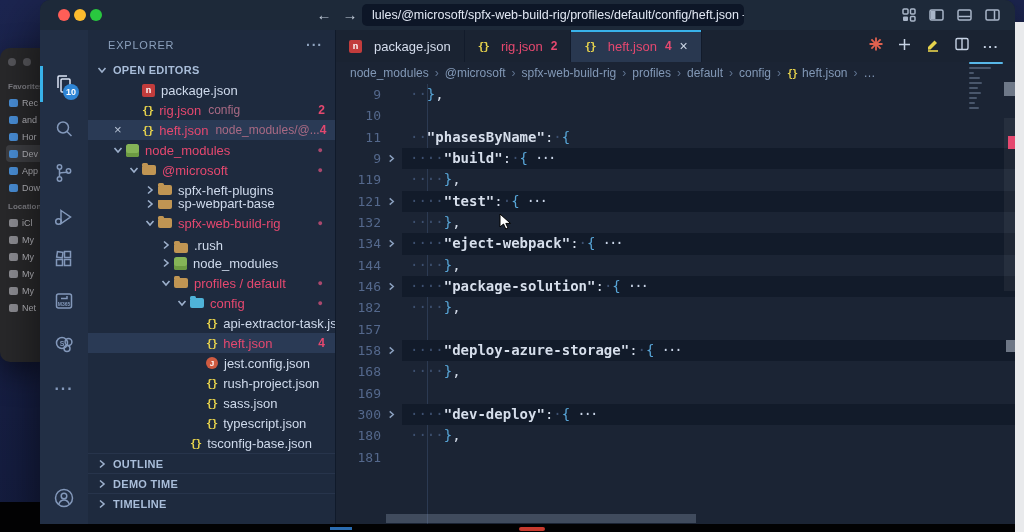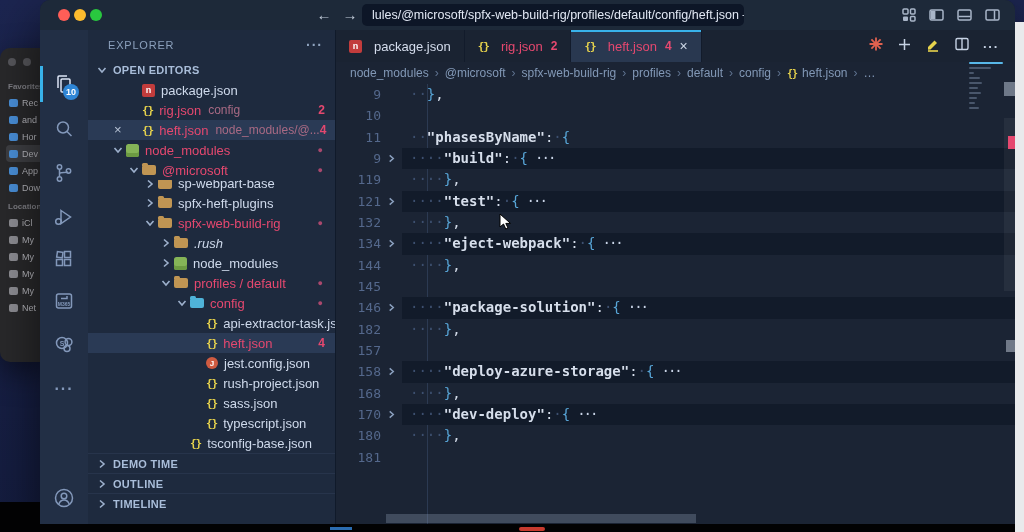--- a/index.html
+++ b/index.html
@@ -361,60 +361,60 @@
               <svg viewBox="0 0 10 10" fill="none" stroke="currentColor" stroke-width="1.6">
                 <path d="M1.5 3 L5 7 L8.5 3"></path>
               </svg>
             </span>
             <span class="ficon">
               <span class="folder"></span>
             </span>
             <span class="label pink">@microsoft</span>
             <span class="mdot">●</span>
           </div>
+          <div class="row" style="display: flex; align-items: center;">
+            <span style="width: 54px; flex: 0 0 auto;"></span>
+            <span class="chev">
+              <svg viewBox="0 0 10 10" fill="none" stroke="currentColor" stroke-width="1.6">
+                <path d="M3 1.5 L7 5 L3 8.5"></path>
+              </svg>
+            </span>
+            <span class="ficon">
+              <span class="folder"></span>
+            </span>
+            <span class="label">spfx-heft-plugins</span>
+          </div>
           <div class="row clipped">
             <span class="clipwrap" style="display: flex; align-items: center;">
               <span style="width: 54px; flex: 0 0 auto;"></span>
               <span class="chev">
                 <svg viewBox="0 0 10 10" fill="none" stroke="currentColor" stroke-width="1.6">
                   <path d="M3 1.5 L7 5 L3 8.5"></path>
                 </svg>
               </span>
               <span class="ficon">
                 <span class="folder"></span>
               </span>
               <span class="label">sp-webpart-base</span>
             </span>
           </div>
           <div class="row" style="display: flex; align-items: center;">
             <span style="width: 54px; flex: 0 0 auto;"></span>
             <span class="chev">
               <svg viewBox="0 0 10 10" fill="none" stroke="currentColor" stroke-width="1.6">
-                <path d="M3 1.5 L7 5 L3 8.5"></path>
-              </svg>
-            </span>
-            <span class="ficon">
-              <span class="folder"></span>
-            </span>
-            <span class="label">spfx-heft-plugins</span>
-          </div>
-          <div class="row" style="display: flex; align-items: center;">
-            <span style="width: 54px; flex: 0 0 auto;"></span>
-            <span class="chev">
-              <svg viewBox="0 0 10 10" fill="none" stroke="currentColor" stroke-width="1.6">
                 <path d="M1.5 3 L5 7 L8.5 3"></path>
               </svg>
             </span>
             <span class="ficon">
               <span class="folder"></span>
             </span>
             <span class="label pink">spfx-web-build-rig</span>
             <span class="mdot">●</span>
           </div>
-          <div class="row" style="display: flex; align-items: center; font-style: italic;">
+          <div class="row" style="display: flex; align-items: flex-end;">
             <span style="width: 70px; flex: 0 0 auto;"></span>
             <span class="chev">
               <svg viewBox="0 0 10 10" fill="none" stroke="currentColor" stroke-width="1.6">
                 <path d="M3 1.5 L7 5 L3 8.5"></path>
               </svg>
             </span>
             <span class="ficon">
               <span class="folder"></span>
             </span>
             <span class="label">.rush</span>
@@ -513,29 +513,29 @@
               <span class="jsonic">{}</span>
             </span>
             <span class="label">tsconfig-base.json</span>
           </div>
           <div class="sect">
             <span class="chev">
               <svg viewBox="0 0 10 10" fill="none" stroke="currentColor" stroke-width="1.6">
                 <path d="M3 1.5 L7 5 L3 8.5"></path>
               </svg>
             </span>
+            <span>OUTLINE</span>
+          </div>
+          <div class="sect">
+            <span class="chev">
+              <svg viewBox="0 0 10 10" fill="none" stroke="currentColor" stroke-width="1.6">
+                <path d="M3 1.5 L7 5 L3 8.5"></path>
+              </svg>
+            </span>
             <span>DEMO TIME</span>
-          </div>
-          <div class="sect">
-            <span class="chev">
-              <svg viewBox="0 0 10 10" fill="none" stroke="currentColor" stroke-width="1.6">
-                <path d="M3 1.5 L7 5 L3 8.5"></path>
-              </svg>
-            </span>
-            <span>OUTLINE</span>
           </div>
           <div class="sect">
             <span class="chev">
               <svg viewBox="0 0 10 10" fill="none" stroke="currentColor" stroke-width="1.6">
                 <path d="M3 1.5 L7 5 L3 8.5"></path>
               </svg>
             </span>
             <span>TIMELINE</span>
           </div>
         </div>
@@ -674,27 +674,20 @@
             </span>
             <span class="line-content"><span class="c-ws">····</span><span class="c-key">"eject-webpack"</span><span class="c-pun">:</span><span class="c-ws">·</span><span class="c-brc">{</span><span class="c-fold">···</span></span>
           </div>
           <div class="code-line">
             <span class="gutter">
               <span class="lnum">144</span>
               <span class="fold"></span>
             </span>
             <span class="line-content"><span class="c-ws">····</span><span class="c-brc">}</span><span class="c-pun">,</span></span>
           </div>
-          <div class="code-line">
-            <span class="gutter">
-              <span class="lnum">145</span>
-              <span class="fold"></span>
-            </span>
-            <span class="line-content"></span>
-          </div>
           <div class="code-line hl">
             <span class="gutter">
               <span class="lnum">146</span>
               <span class="fold">
                 <svg viewBox="0 0 10 10" fill="none" stroke="currentColor" stroke-width="1.6">
                   <path d="M3 1.5 L7 5 L3 8.5"></path>
                 </svg>
               </span>
             </span>
             <span class="line-content"><span class="c-ws">····</span><span class="c-key">"package-solution"</span><span class="c-pun">:</span><span class="c-ws">·</span><span class="c-brc">{</span><span class="c-fold">···</span></span>
@@ -724,23 +717,30 @@
             </span>
             <span class="line-content"><span class="c-ws">····</span><span class="c-key">"deploy-azure-storage"</span><span class="c-pun">:</span><span class="c-ws">·</span><span class="c-brc">{</span><span class="c-fold">···</span></span>
           </div>
           <div class="code-line">
             <span class="gutter">
               <span class="lnum">168</span>
               <span class="fold"></span>
             </span>
             <span class="line-content"><span class="c-ws">····</span><span class="c-brc">}</span><span class="c-pun">,</span></span>
           </div>
+          <div class="code-line">
+            <span class="gutter">
+              <span class="lnum">169</span>
+              <span class="fold"></span>
+            </span>
+            <span class="line-content"></span>
+          </div>
           <div class="code-line hl">
             <span class="gutter">
-              <span class="lnum">170</span>
+              <span class="lnum">300</span>
               <span class="fold">
                 <svg viewBox="0 0 10 10" fill="none" stroke="currentColor" stroke-width="1.6">
                   <path d="M3 1.5 L7 5 L3 8.5"></path>
                 </svg>
               </span>
             </span>
             <span class="line-content"><span class="c-ws">····</span><span class="c-key">"dev-deploy"</span><span class="c-pun">:</span><span class="c-ws">·</span><span class="c-brc">{</span><span class="c-fold">···</span></span>
           </div>
           <div class="code-line">
             <span class="gutter">

